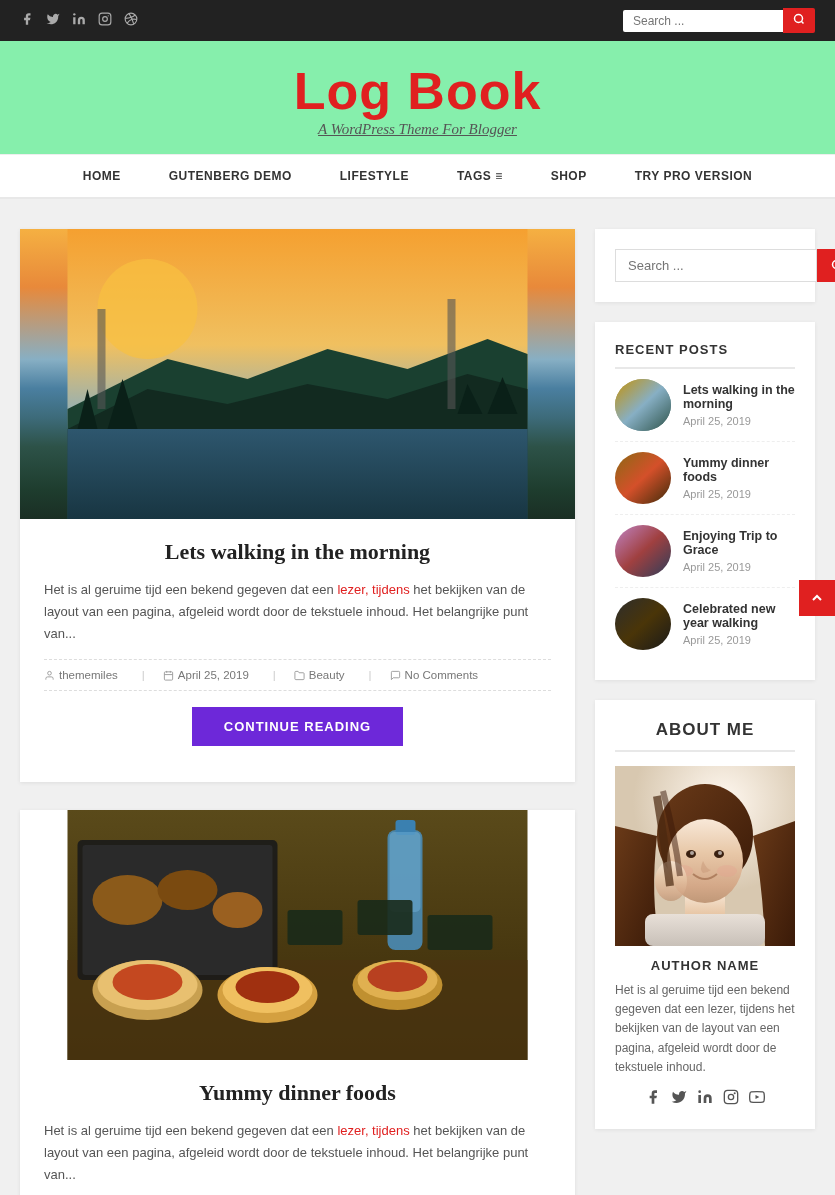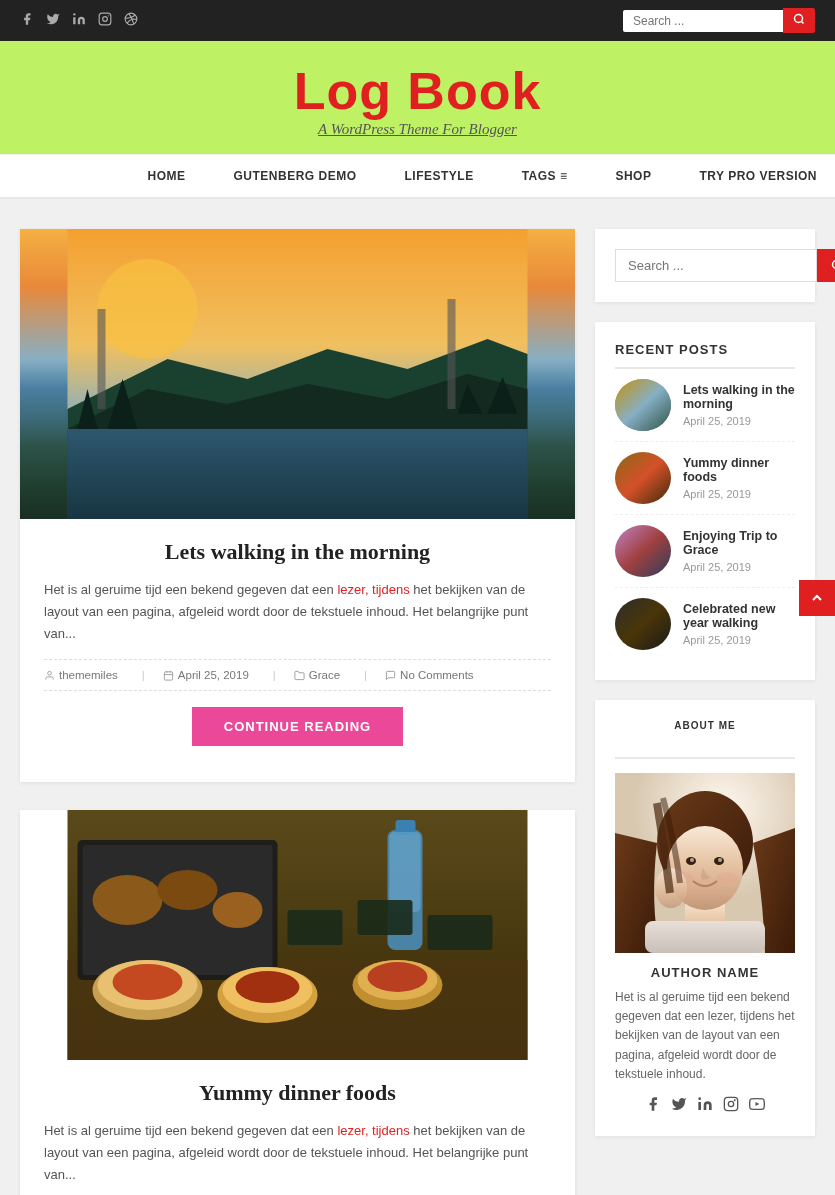--- a/index.html
+++ b/index.html
@@ -7,62 +7,62 @@
 
     
     .top-bar { background: #222; padding: 8px 20px; display: flex; align-items: center; justify-content: space-between; }
     .top-bar-social { display: flex; gap: 12px; }
     .top-bar-social a { color: #aaa; text-decoration: none; font-size: 13px; }
     .top-bar-search { display: flex; align-items: center; gap: 0; }
     .top-bar-search input { padding: 4px 10px; font-size: 12px; border: none; outline: none; width: 160px; background: #fff; color: #555; border-radius: 2px 0 0 2px; }
     .top-bar-search button { background: #e02020; border: none; color: #fff; padding: 5px 10px; cursor: pointer; border-radius: 0 2px 2px 0; font-size: 13px; }
 
     
-    .site-header { background: #bef264; text-align: center; padding: 24px 20px 16px; border-bottom: 1px solid #eee; }
+    .site-header { background: #86efac; text-align: center; padding: 24px 20px 16px; border-bottom: 1px solid #eee; }
     .site-title { font-size: 52px; font-weight: 900; color: #e02020; font-family: 'Arial Black', Arial, sans-serif; letter-spacing: 1px; line-height: 1; }
     .site-tagline { font-style: italic; color: #555; font-size: 15px; margin-top: 4px; font-family: Georgia, serif; text-decoration: underline; }
 
     
     .main-nav { background: #fff; border-bottom: 2px solid #e8e8e8; padding: 0; }
-    .main-nav ul { display: flex; list-style: none; justify-content: flex-end; gap: 12px; }
+    .main-nav ul { display: flex; list-style: none; justify-content: center; gap: 12px; }
     .main-nav ul li a { display: block; padding: 14px 18px; font-size: 12px; font-weight: 700; color: #333; text-decoration: none; letter-spacing: 0.5px; font-family: Arial, sans-serif; text-transform: uppercase; }
 
     
     .page-wrapper { display: flex; gap: 20px; padding: 30px 20px; max-width: 835px; }
     .main-content { flex: 1; min-width: 0; }
     .sidebar { width: 220px; flex-shrink: 0; }
 
     
     .article-card { background: #fff; margin-bottom: 28px; box-shadow: 0 1px 4px rgba(0,0,0,0.08); }
     .article-card .post-image-placeholder { width: 100%; height: 290px; display: block; }
     .article-card .post-body { padding: 20px 24px 16px; }
     .article-card .post-title { font-size: 22px; font-weight: 700; color: #222; text-align: center; margin-bottom: 14px; font-family: Georgia, serif; }
     .article-card .post-excerpt { font-size: 13px; color: #555; line-height: 1.7; margin-bottom: 14px; font-family: Arial, sans-serif; }
     .article-card .post-excerpt a { color: #e02020; text-decoration: none; }
     .post-meta { display: flex; align-items: center; gap: 8px; font-size: 11.5px; color: #777; border-top: 1px dashed #ddd; border-bottom: 1px dashed #ddd; padding: 9px 0; margin-bottom: 16px; font-family: Arial, sans-serif; flex-wrap: wrap; }
     .post-meta span { margin-right: 10px; display: flex; align-items: center; gap: 4px; }
     .post-meta span:not(:last-child)::after { content: '|'; margin-left: 10px; color: #ccc; }
     .continue-reading-wrap { text-align: center; padding-bottom: 20px; }
-    .continue-reading-btn { background: #ec4899; color: #fff; border: none; padding: 12px 32px; font-size: 13px; font-weight: 700; letter-spacing: 1px; cursor: pointer; text-transform: uppercase; font-family: Arial, sans-serif; }
+    .continue-reading-btn { background: #6d28d9; color: #fff; border: none; padding: 12px 32px; font-size: 13px; font-weight: 700; letter-spacing: 1px; cursor: pointer; text-transform: uppercase; font-family: Arial, sans-serif; }
 
     
     .widget { background: #fff; margin-bottom: 20px; padding: 20px; box-shadow: 0 1px 4px rgba(0,0,0,0.07); }
     .widget-search { display: flex; gap: 0; }
     .widget-search input { flex: 1; padding: 8px 12px; border: 1px solid #ddd; font-size: 13px; outline: none; color: #888; }
     .widget-search button { background: #e02020; border: none; color: #fff; padding: 8px 14px; cursor: pointer; font-size: 14px; }
     .widget-title { font-size: 13px; font-weight: 700; color: #333; letter-spacing: 1px; text-transform: uppercase; margin-bottom: 0; font-family: Arial, sans-serif; border-bottom: 2px solid #e8e8e8; padding-bottom: 10px; }
     .recent-post-item { display: flex; align-items: center; gap: 12px; padding: 10px 0; border-bottom: 1px dashed #eee; }
     .recent-post-item:last-child { border-bottom: none; }
     .recent-post-thumb-placeholder { width: 56px; height: 52px; border-radius: 50%; flex-shrink: 0; }
     .recent-post-info .rp-title { font-size: 12.5px; font-weight: 700; color: #333; margin-bottom: 4px; font-family: Arial, sans-serif; }
     .recent-post-info .rp-date { font-size: 11px; color: #999; font-family: Arial, sans-serif; }
 
     
     .about-widget { text-align: center; }
-    .about-widget .about-title { font-size: 10px; font-weight: 700; letter-spacing: 1px; text-transform: uppercase; color: #333; border-bottom: 2px solid #e8e8e8; padding-bottom: 26px; margin-bottom: 14px; font-family: Arial, sans-serif; }
+    .about-widget .about-title { font-size: 17px; font-weight: 700; letter-spacing: 1px; text-transform: uppercase; color: #333; border-bottom: 2px solid #e8e8e8; padding-bottom: 10px; margin-bottom: 14px; font-family: Arial, sans-serif; }
     .author-name { font-size: 13px; font-weight: 700; color: #333; letter-spacing: 1px; text-transform: uppercase; margin-bottom: 8px; font-family: Arial, sans-serif; }
     .author-bio { font-size: 12px; color: #666; line-height: 1.6; margin-bottom: 12px; text-align: left; font-family: Arial, sans-serif; }
     .about-social { display: flex; justify-content: center; gap: 10px; }
     .about-social a { color: #555; font-size: 14px; text-decoration: none; }
 
     
     .scroll-top { position: fixed; right: 0; top: 50%; transform: translateY(-50%); background: #e02020; color: #fff; width: 36px; height: 36px; display: flex; align-items: center; justify-content: center; cursor: pointer; font-size: 18px; z-index: 100; }
 
     
     .img-landscape { background: linear-gradient(to bottom, #f5b042 0%, #e8893a 20%, #87afc4 45%, #4a7fa0 55%, #3d6b7a 65%, #2d5248 75%, #1e3d2e 90%, #1a2e24 100%); }
@@ -195,21 +195,21 @@
                 <line x1="16" y1="2" x2="16" y2="6"></line>
                 <line x1="8" y1="2" x2="8" y2="6"></line>
                 <line x1="3" y1="10" x2="21" y2="10"></line>
               </svg>
             <span>April 25, 2019</span>
           </span>
           <span>
             <svg width="11" height="11" viewBox="0 0 24 24" fill="none" stroke="#999" stroke-width="2">
                 <path d="M22 19a2 2 0 01-2 2H4a2 2 0 01-2-2V5a2 2 0 012-2h5l2 3h9a2 2 0 012 2z"></path>
               </svg>
-            <span>Grace</span>
+            <span>Beauty</span>
           </span>
           <span>
             <svg width="11" height="11" viewBox="0 0 24 24" fill="none" stroke="#999" stroke-width="2">
                 <path d="M21 15a2 2 0 01-2 2H7l-4 4V5a2 2 0 012-2h14a2 2 0 012 2z"></path>
               </svg>
             <span>No Comments</span>
           </span>
         </div>
         <div class="continue-reading-wrap">
           <button class="continue-reading-btn">CONTINUE READING</button>

